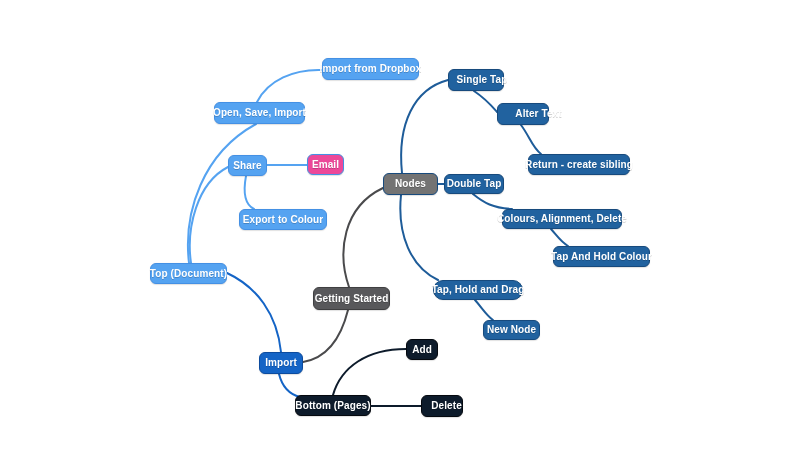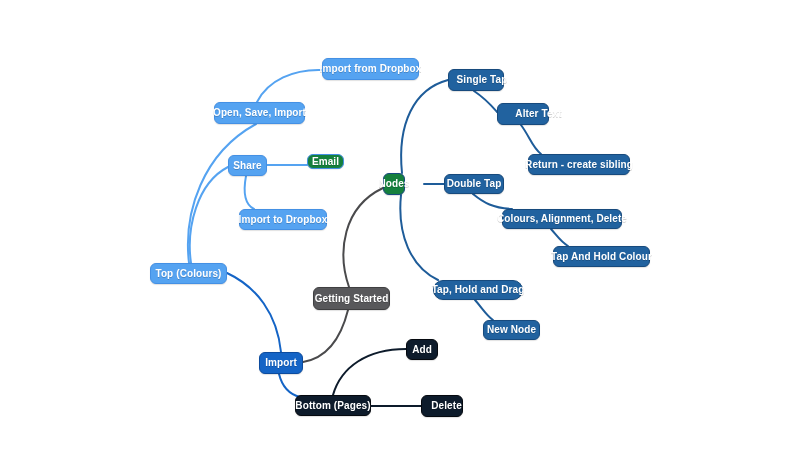--- a/index.html
+++ b/index.html
@@ -61,38 +61,38 @@
       <path d="M 401 195 C 397 235, 411 267, 438 280" fill="none" stroke="#1e5c99" stroke-width="2" stroke-linecap="round"></path>
       <path d="M 475 300 C 483 309, 486 315, 493 320" fill="none" stroke="#1e5c99" stroke-width="2" stroke-linecap="round"></path>
       <path d="M 333 395 C 341 367, 367 349, 406 349" fill="none" stroke="#0d1b2b" stroke-width="2" stroke-linecap="round"></path>
       <path d="M 371 406 L 421 406" fill="none" stroke="#0d1b2b" stroke-width="2" stroke-linecap="round"></path>
     </svg>
 
 <div class="node" style="left: 313px; top: 287px; width: 77px; height: 23px; background: rgb(88, 88, 91); border-color: rgb(63, 63, 65);">
       <span style="color: rgb(255, 255, 255);">Getting Started</span>
     </div>
     <div class="node" style="left: 150px; top: 263px; width: 77px; height: 21px; background: rgb(85, 163, 241); border-color: rgb(68, 144, 228);">
-      <span style="color: rgb(255, 255, 255);">Top (Colours)</span>
+      <span style="color: rgb(255, 255, 255);">Top (Document)</span>
     </div>
     <div class="node" style="left: 214px; top: 102px; width: 91px; height: 22px; background: rgb(85, 163, 241); border-color: rgb(68, 144, 228);">
       <span style="color: rgb(255, 255, 255);">Open, Save, Import</span>
     </div>
     <div class="node" style="left: 322px; top: 58px; width: 97px; height: 22px; background: rgb(85, 163, 241); border-color: rgb(68, 144, 228);">
       <span style="color: rgb(255, 255, 255);">Import from Dropbox</span>
     </div>
     <div class="node" style="left: 228px; top: 155px; width: 39px; height: 21px; background: rgb(85, 163, 241); border-color: rgb(68, 144, 228);">
       <span style="color: rgb(255, 255, 255);">Share</span>
     </div>
-    <div class="node" style="left: 307px; top: 154px; width: 37px; height: 15px; background: #15803d; border-color: rgb(68, 144, 228);">
+    <div class="node" style="left: 307px; top: 154px; width: 37px; height: 21px; background: #ec4899; border-color: rgb(68, 144, 228);">
       <span style="color: rgb(255, 255, 255);">Email</span>
     </div>
     <div class="node" style="left: 239px; top: 209px; width: 88px; height: 21px; background: rgb(85, 163, 241); border-color: rgb(68, 144, 228);">
-      <span style="color: rgb(255, 255, 255);">Import to Dropbox</span>
+      <span style="color: rgb(255, 255, 255);">Export to Colour</span>
     </div>
-    <div class="node" style="left: 383px; top: 173px; width: 22px; height: 22px; background: #15803d; border-color: rgb(23, 74, 125);">
+    <div class="node" style="left: 383px; top: 173px; width: 55px; height: 22px; background: #737373; border-color: rgb(23, 74, 125);">
       <span style="color: rgb(255, 255, 255);">Nodes</span>
     </div>
     <div class="node" style="left: 448px; top: 69px; width: 56px; height: 22px; background: rgb(33, 98, 159); border-color: rgb(23, 74, 125);">
       <span style="color: rgb(255, 255, 255); margin-left: 12px;">Single Tap</span>
     </div>
     <div class="node" style="left: 497px; top: 103px; width: 52px; height: 22px; background: rgb(33, 98, 159); border-color: rgb(23, 74, 125); padding-left: 31px;">
       <span style="color: rgb(255, 255, 255);">Alter Text</span>
     </div>
     <div class="node" style="left: 528px; top: 154px; width: 102px; height: 21px; background: rgb(33, 98, 159); border-color: rgb(23, 74, 125);">
       <span style="color: rgb(255, 255, 255);">Return - create sibling</span>

